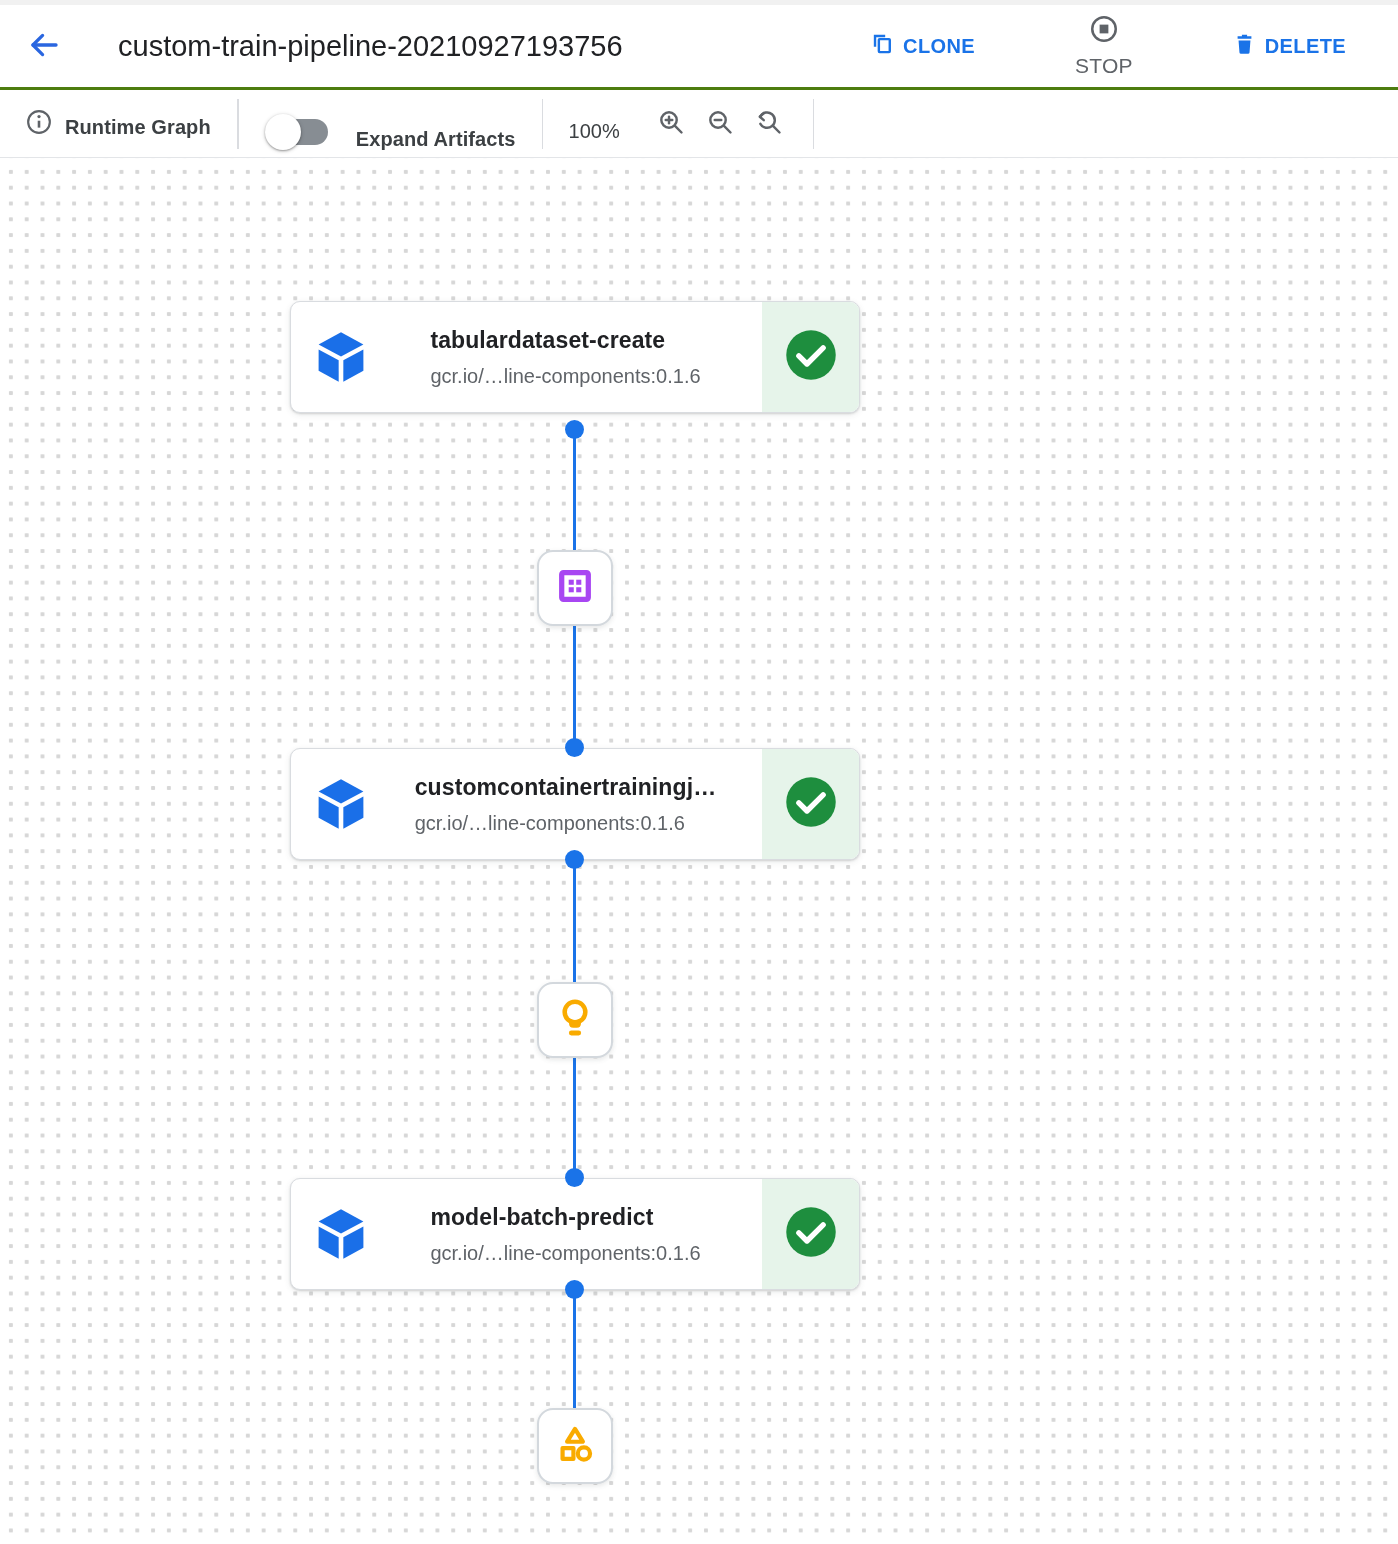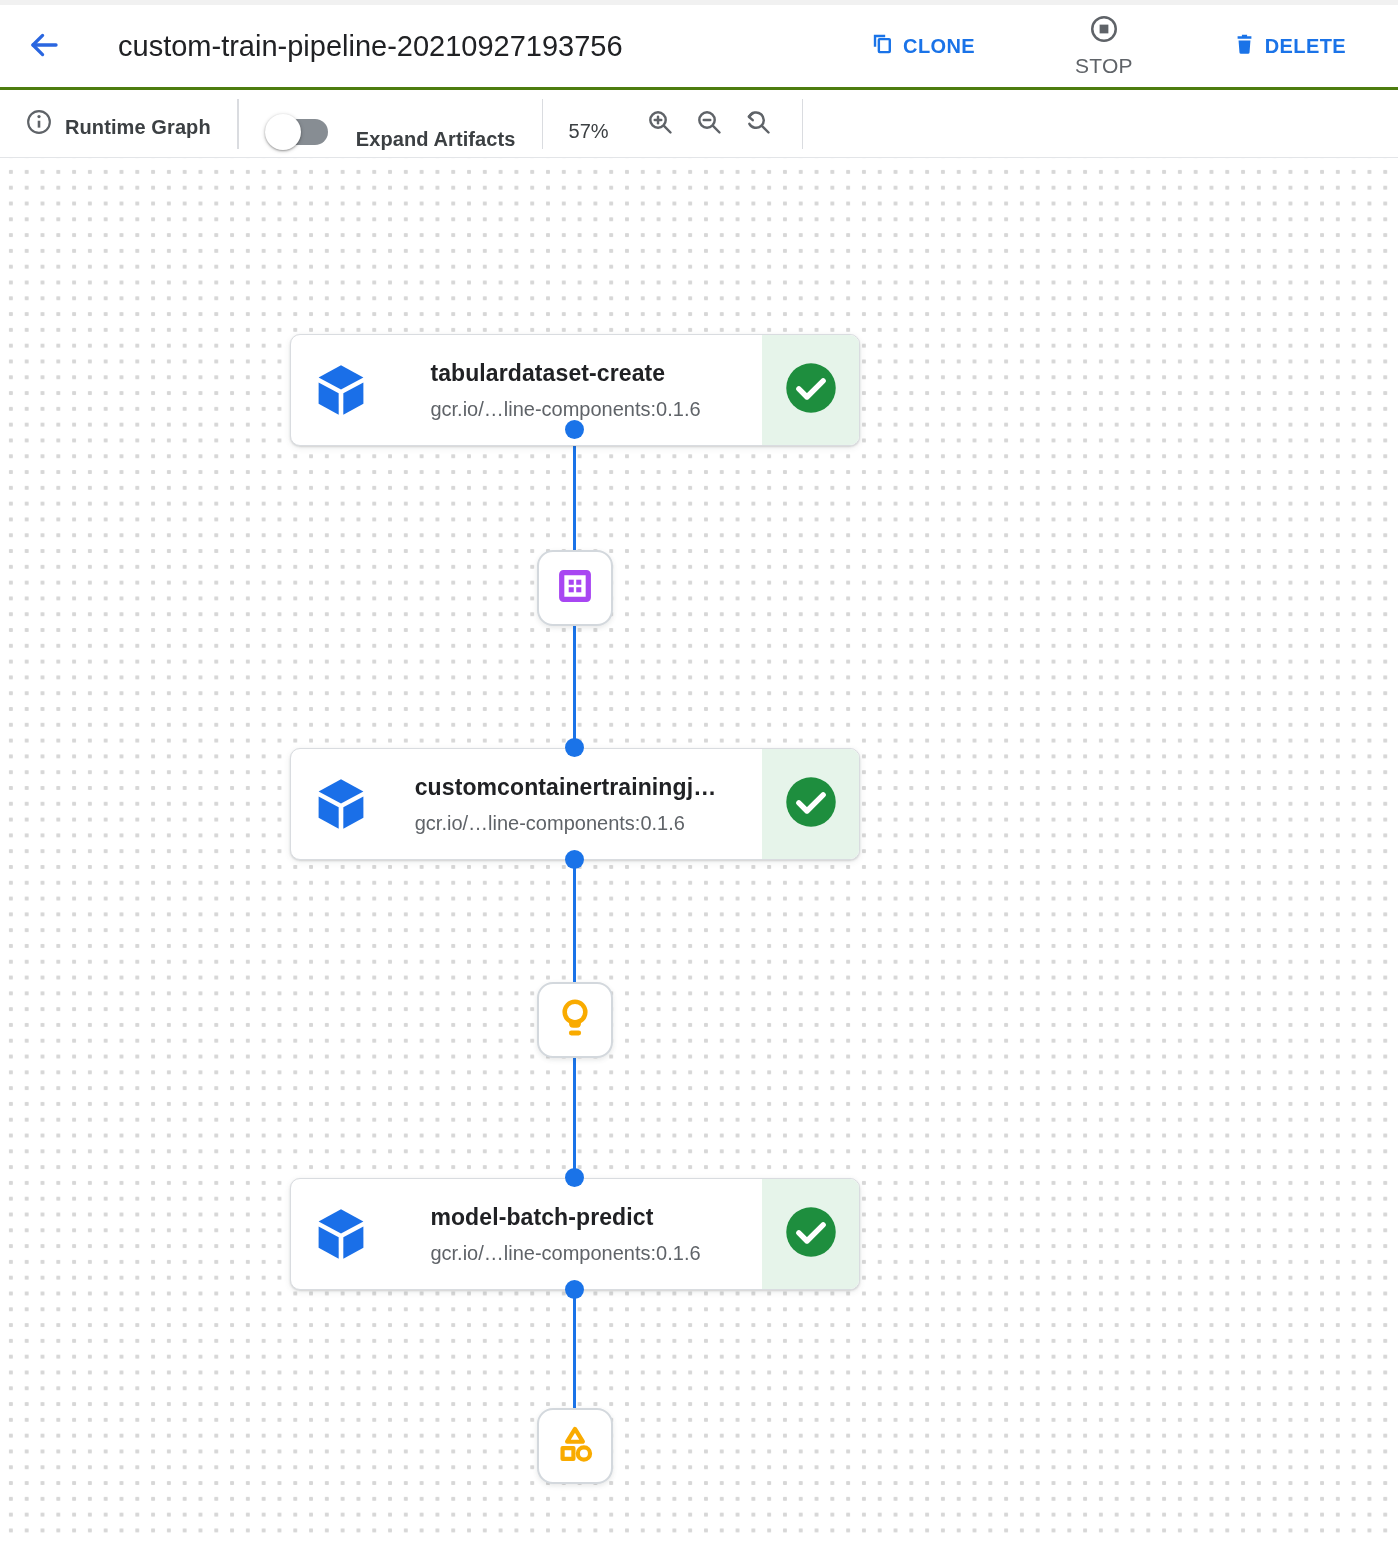--- a/index.html
+++ b/index.html
@@ -59,21 +59,21 @@
     overflow:hidden; letter-spacing:.1px; }
   .node-sub { font-size:20px; font-weight:400; color:#5f6368; white-space:nowrap;margin-top:8px; }
   .node-status { width:97px; align-self:stretch; flex:none; background:#e6f4ea;
     border-radius:0 9px 9px 0; display:flex; align-items:center; justify-content:center; }
 
   .artifact { position:absolute; left:537px; width:76px; height:76px; background:#fff;
     border:2px solid #d3d8dd; border-radius:16px; display:flex; align-items:center;
     justify-content:center; z-index:3; cursor:pointer;
     box-shadow:0 2px 5px rgba(60,64,67,.12); }
 
-  .pos-node1 { top:176px; } .pos-node2 { top:590px; } .pos-node3 { top:1020px; }
+  .pos-node1 { top:143px; } .pos-node2 { top:590px; } .pos-node3 { top:1020px; }
   .pos-art1 { top:392px; } .pos-art2 { top:824px; } .pos-art3 { top:1250px; }
   .pos-d1 { top:262px; } .pos-d2 { top:580px; } .pos-d3 { top:692px; }
   .pos-d4 { top:1010px; } .pos-d5 { top:1122px; }
 </style>
 </head>
 <body>
 
 <div class="top-strip"></div>
 
 <header class="header">
@@ -132,21 +132,21 @@
   <div class="tdivider"></div>
   <div class="tgroup">
     <div class="toggle">
       <div class="track"></div>
       <div class="knob"></div>
     </div>
     <span class="tlabel" style="margin-left:14px;margin-top:32px;">Expand Artifacts</span>
   </div>
   <div class="tdivider"></div>
   <div class="tgroup">
-    <span class="zoom-level">57%</span>
+    <span class="zoom-level">100%</span>
     <button class="icon-btn">
       <span>
         <svg width="28" height="28" viewBox="0 0 24 24" fill="none" stroke="#5f6368" stroke-width="2.1" stroke-linecap="round">
           <circle cx="10.3" cy="10.3" r="6.6"></circle>
           <line x1="15.4" y1="15.4" x2="21" y2="21"></line>
           <line x1="7.5" y1="10.3" x2="13.1" y2="10.3"></line>
           <line x1="10.3" y1="7.5" x2="10.3" y2="13.1"></line>
         </svg>
       </span>
     </button>

